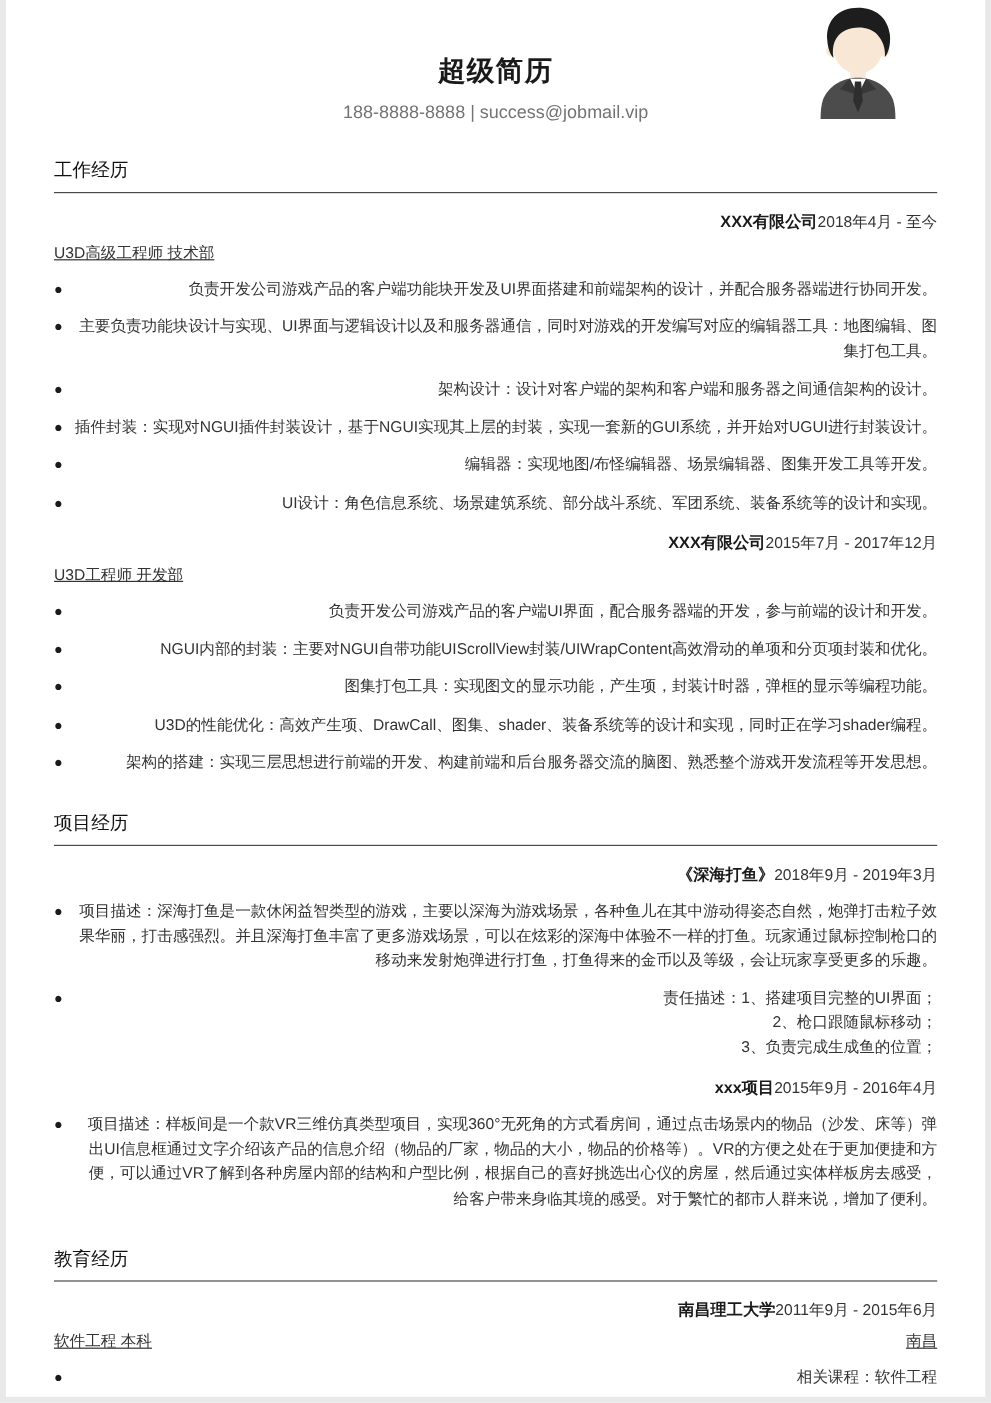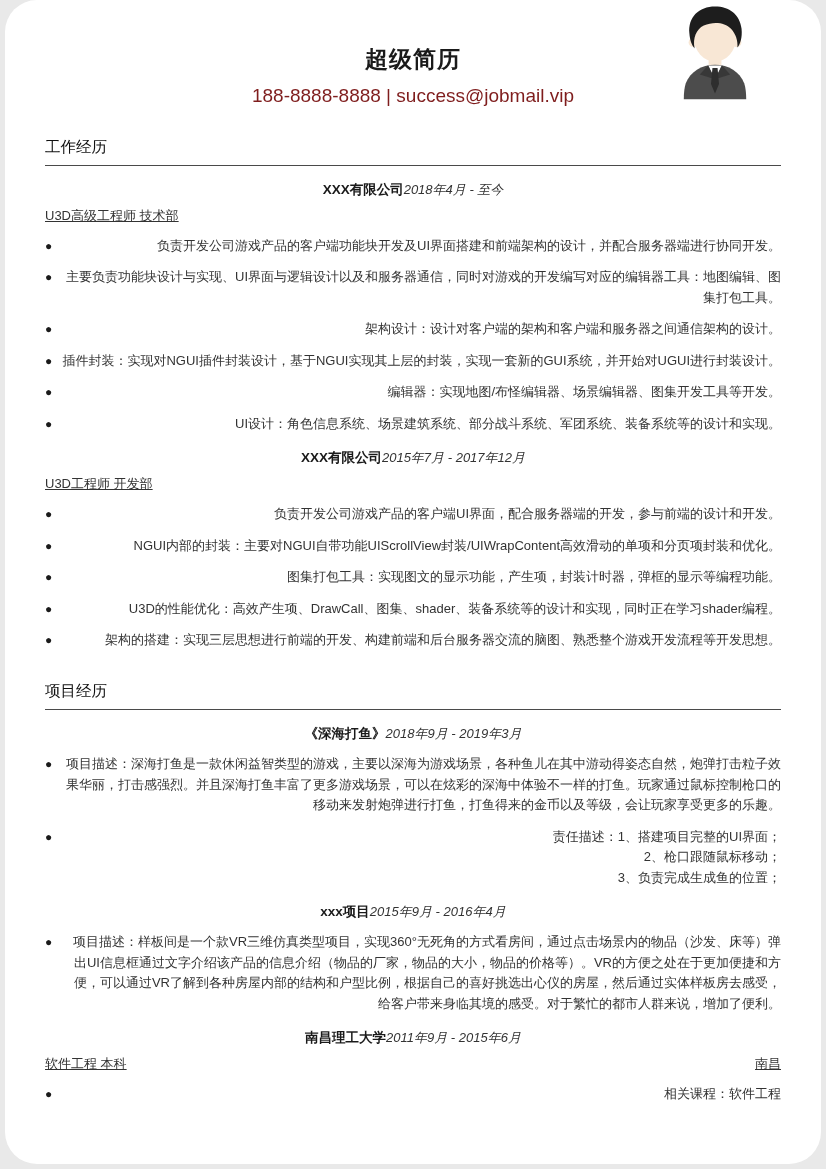--- a/index.html
+++ b/index.html
@@ -10,49 +10,48 @@
     font-family: "Liberation Sans", "DejaVu Sans", sans-serif;
     color: #333;
     position: relative;
   }
   .page {
     position: absolute;
     left: 5px; right: 5px; top: 0; bottom: 5px;
     background: #fff;
     padding: 0 40px;
     overflow: hidden;
-    border-radius: 32px;
   }
   
   .header { position: relative; padding-top: 46px; text-align: center; }
   .resume-title {
     font-size: 23px; font-weight: bold; color: #1a1a1a;
     letter-spacing: 1px; line-height: 1.2;
   }
-  .contact { margin-top: 11px; font-size: 19px; color: #7f1d1d; }
+  .contact { margin-top: 11px; font-size: 15px; color: #737373; }
   .avatar-box {
     position: absolute; top: 4px; right: 26px;
     width: 80px; height: 96px; overflow: hidden;
   }
   .avatar-box svg { width: 100%; height: 100%; display: block; }
   
   .section-heading {
     margin: 30px 0 6px 0;
     font-size: 15.5px; font-weight: normal; color: #111;
     border-bottom: 1px solid #4a4a4a;
     padding-bottom: 7px;
   }
   .section:first-of-type .section-heading { margin-top: 34px; }
   
   .entry-head {
-    display: flex; justify-content: center; align-items: baseline;
+    display: flex; justify-content: flex-end; align-items: baseline;
     margin-top: 15px;
   }
   .entry-name { font-size: 13.5px; font-weight: bold; color: #1a1a1a; }
-  .entry-date { font-size: 13px; color: #333; font-weight: normal; font-style: italic; }
+  .entry-date { font-size: 13px; color: #333; font-weight: normal; }
   .entry-sub {
     display: flex; justify-content: space-between; align-items: baseline;
     margin-top: 8px; font-size: 13px; color: #333; text-decoration: underline;
   }
   .bullets { margin-top: 11px; }
   .bullet { display: flex; margin-bottom: 11px; font-size: 13px; line-height: 1.58; }
   .bullet .dot { flex: none; width: 17px; color: #1a1a1a; font-size: 12px; padding-top: 1px; }
   .bullet .btext { flex: 1; text-align: right; }
   .bullet .btext .line { display: block; margin-left: 32px; }
 </style>
@@ -192,20 +191,21 @@
       <div class="bullets">
         <div class="bullet">
             <span class="dot">●</span>
             <span class="btext">项目描述：样板间是一个款VR三维仿真类型项目，实现360°无死角的方式看房间，通过点击场景内的物品（沙发、床等）弹出UI信息框通过文字介绍该产品的信息介绍（物品的厂家，物品的大小，物品的价格等）。VR的方便之处在于更加便捷和方便，可以通过VR了解到各种房屋内部的结构和户型比例，根据自己的喜好挑选出心仪的房屋，然后通过实体样板房去感受，给客户带来身临其境的感受。对于繁忙的都市人群来说，增加了便利。</span>
           </div>
       </div>
     </div>
   </div>
 
   <div class="section">
+    <div class="section-heading">教育经历</div>
     <div>
       <div class="entry-head">
         <span class="entry-name">南昌理工大学</span>
         <span class="entry-date">2011年9月 - 2015年6月</span>
       </div>
       <div class="entry-sub">
         <span>软件工程 本科</span>
         <span>南昌</span>
       </div>
       <div class="bullets">

